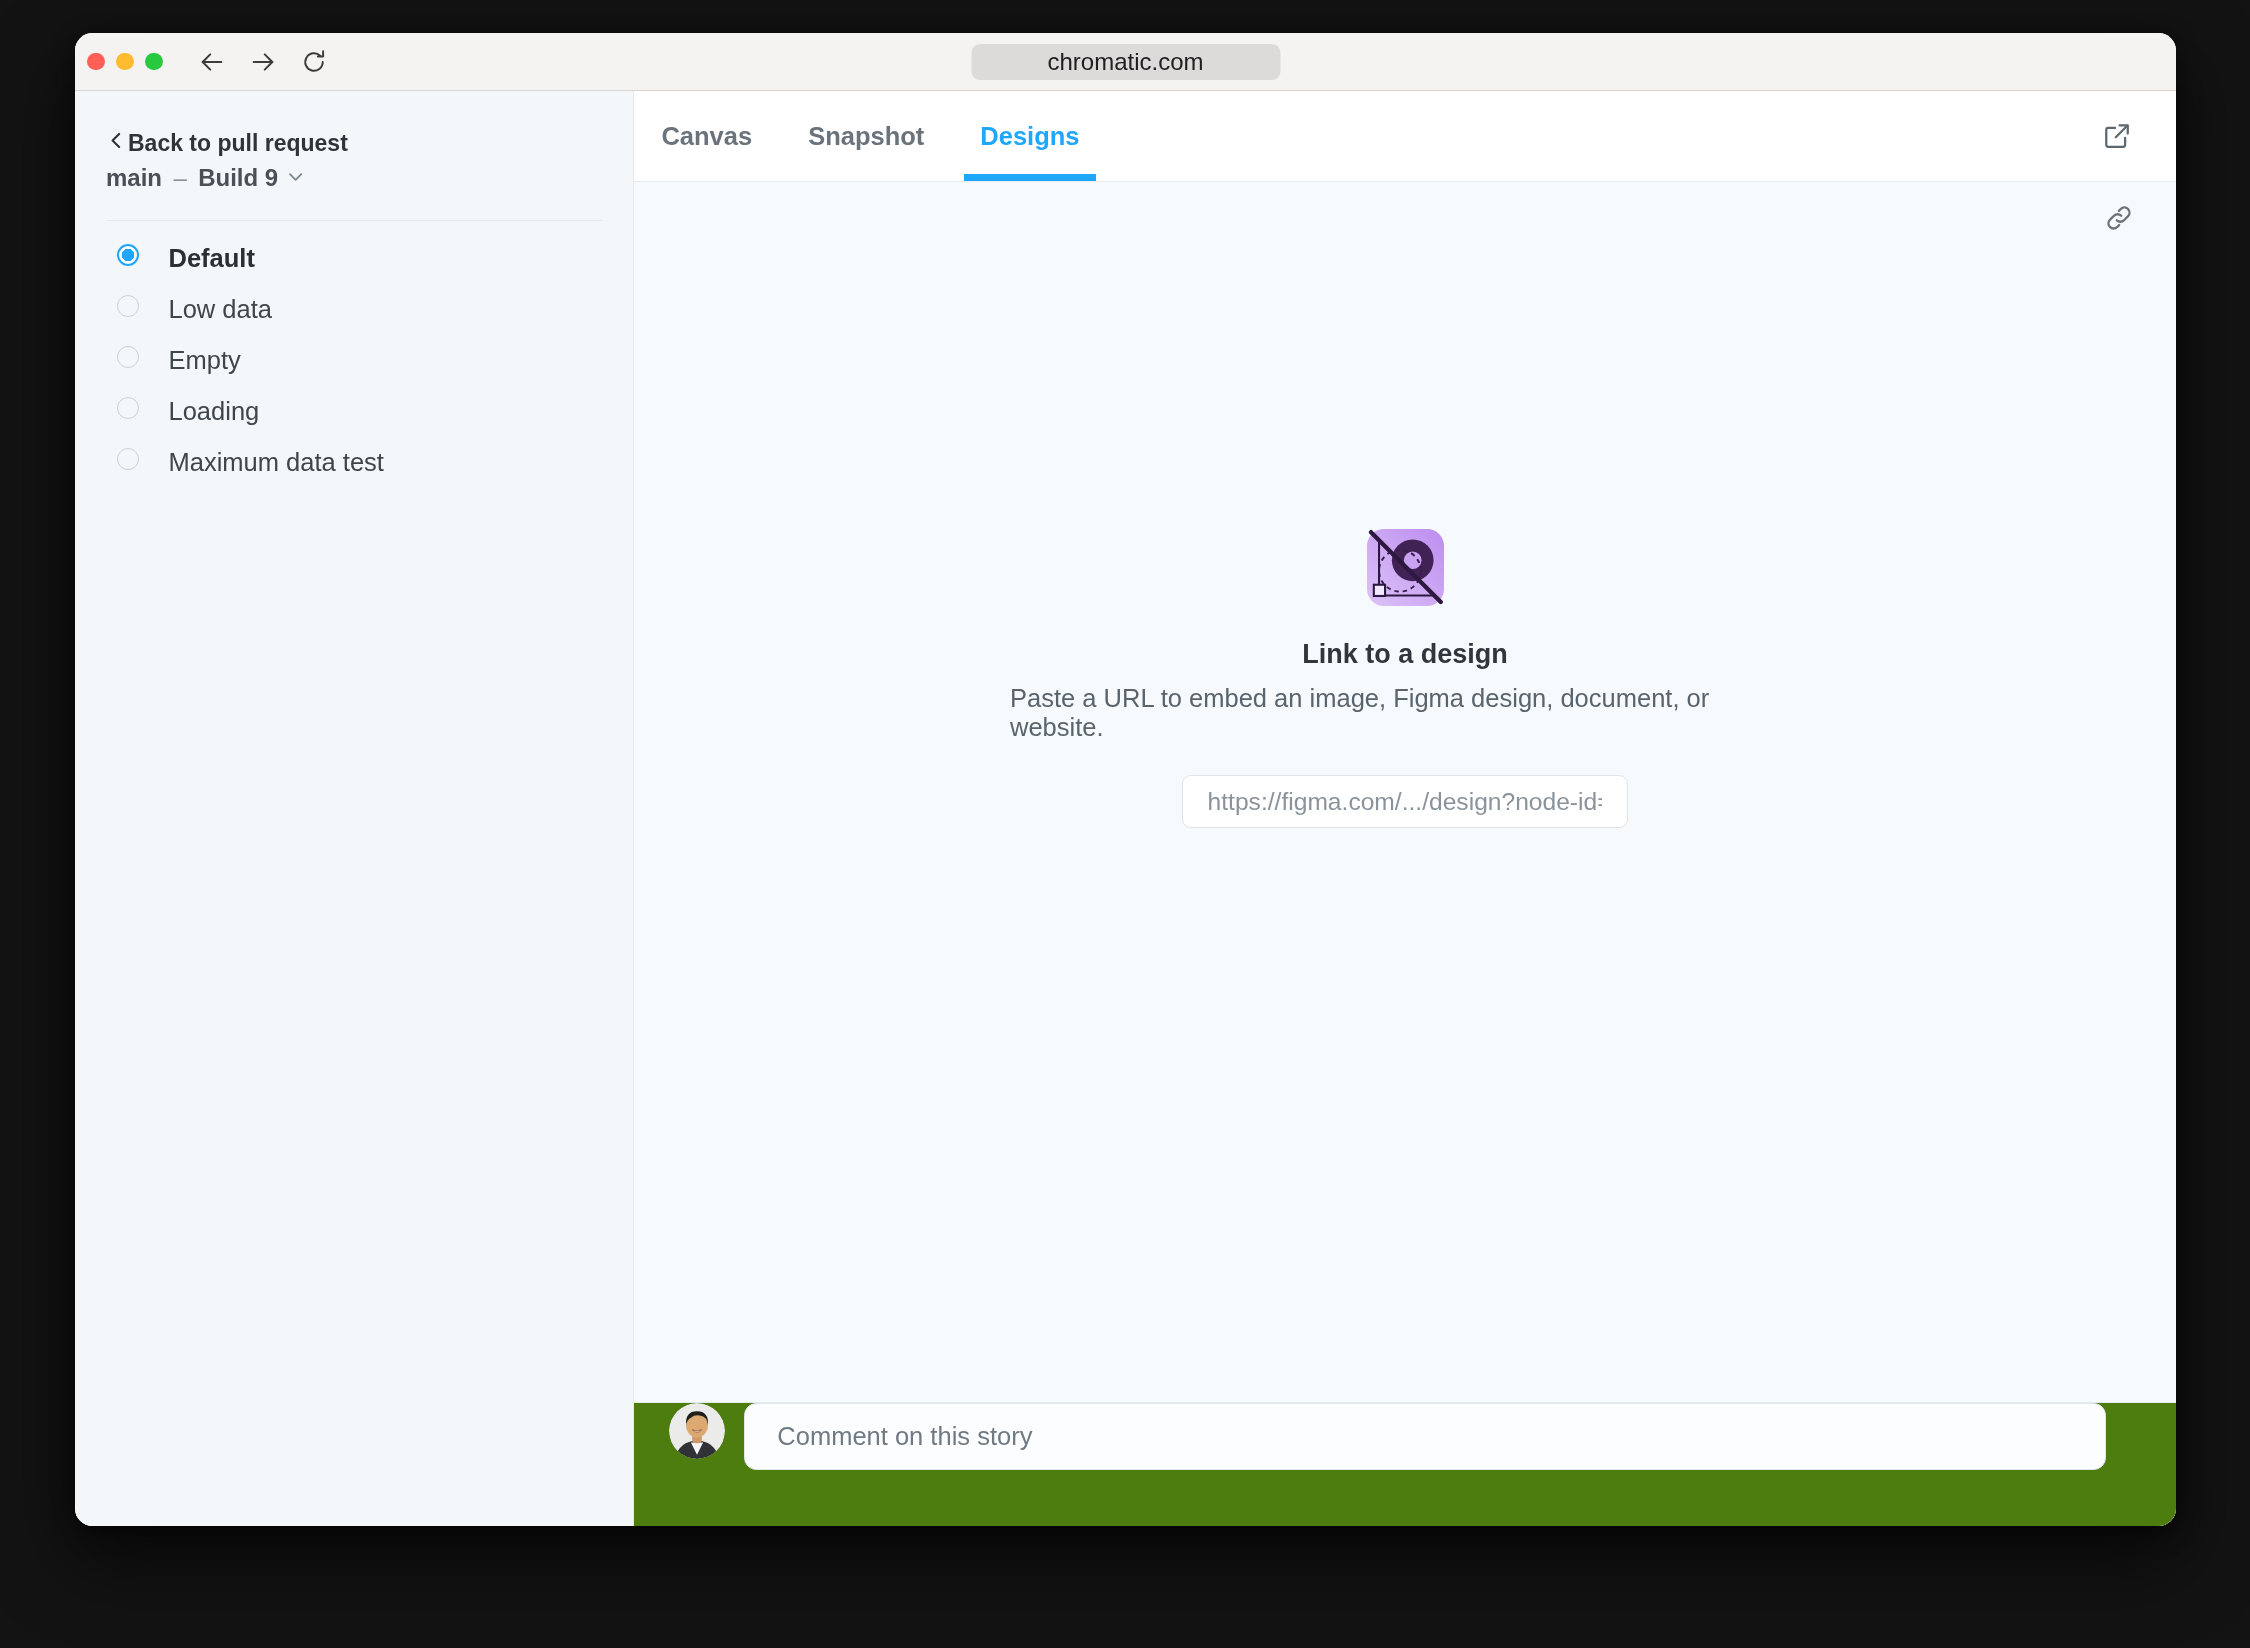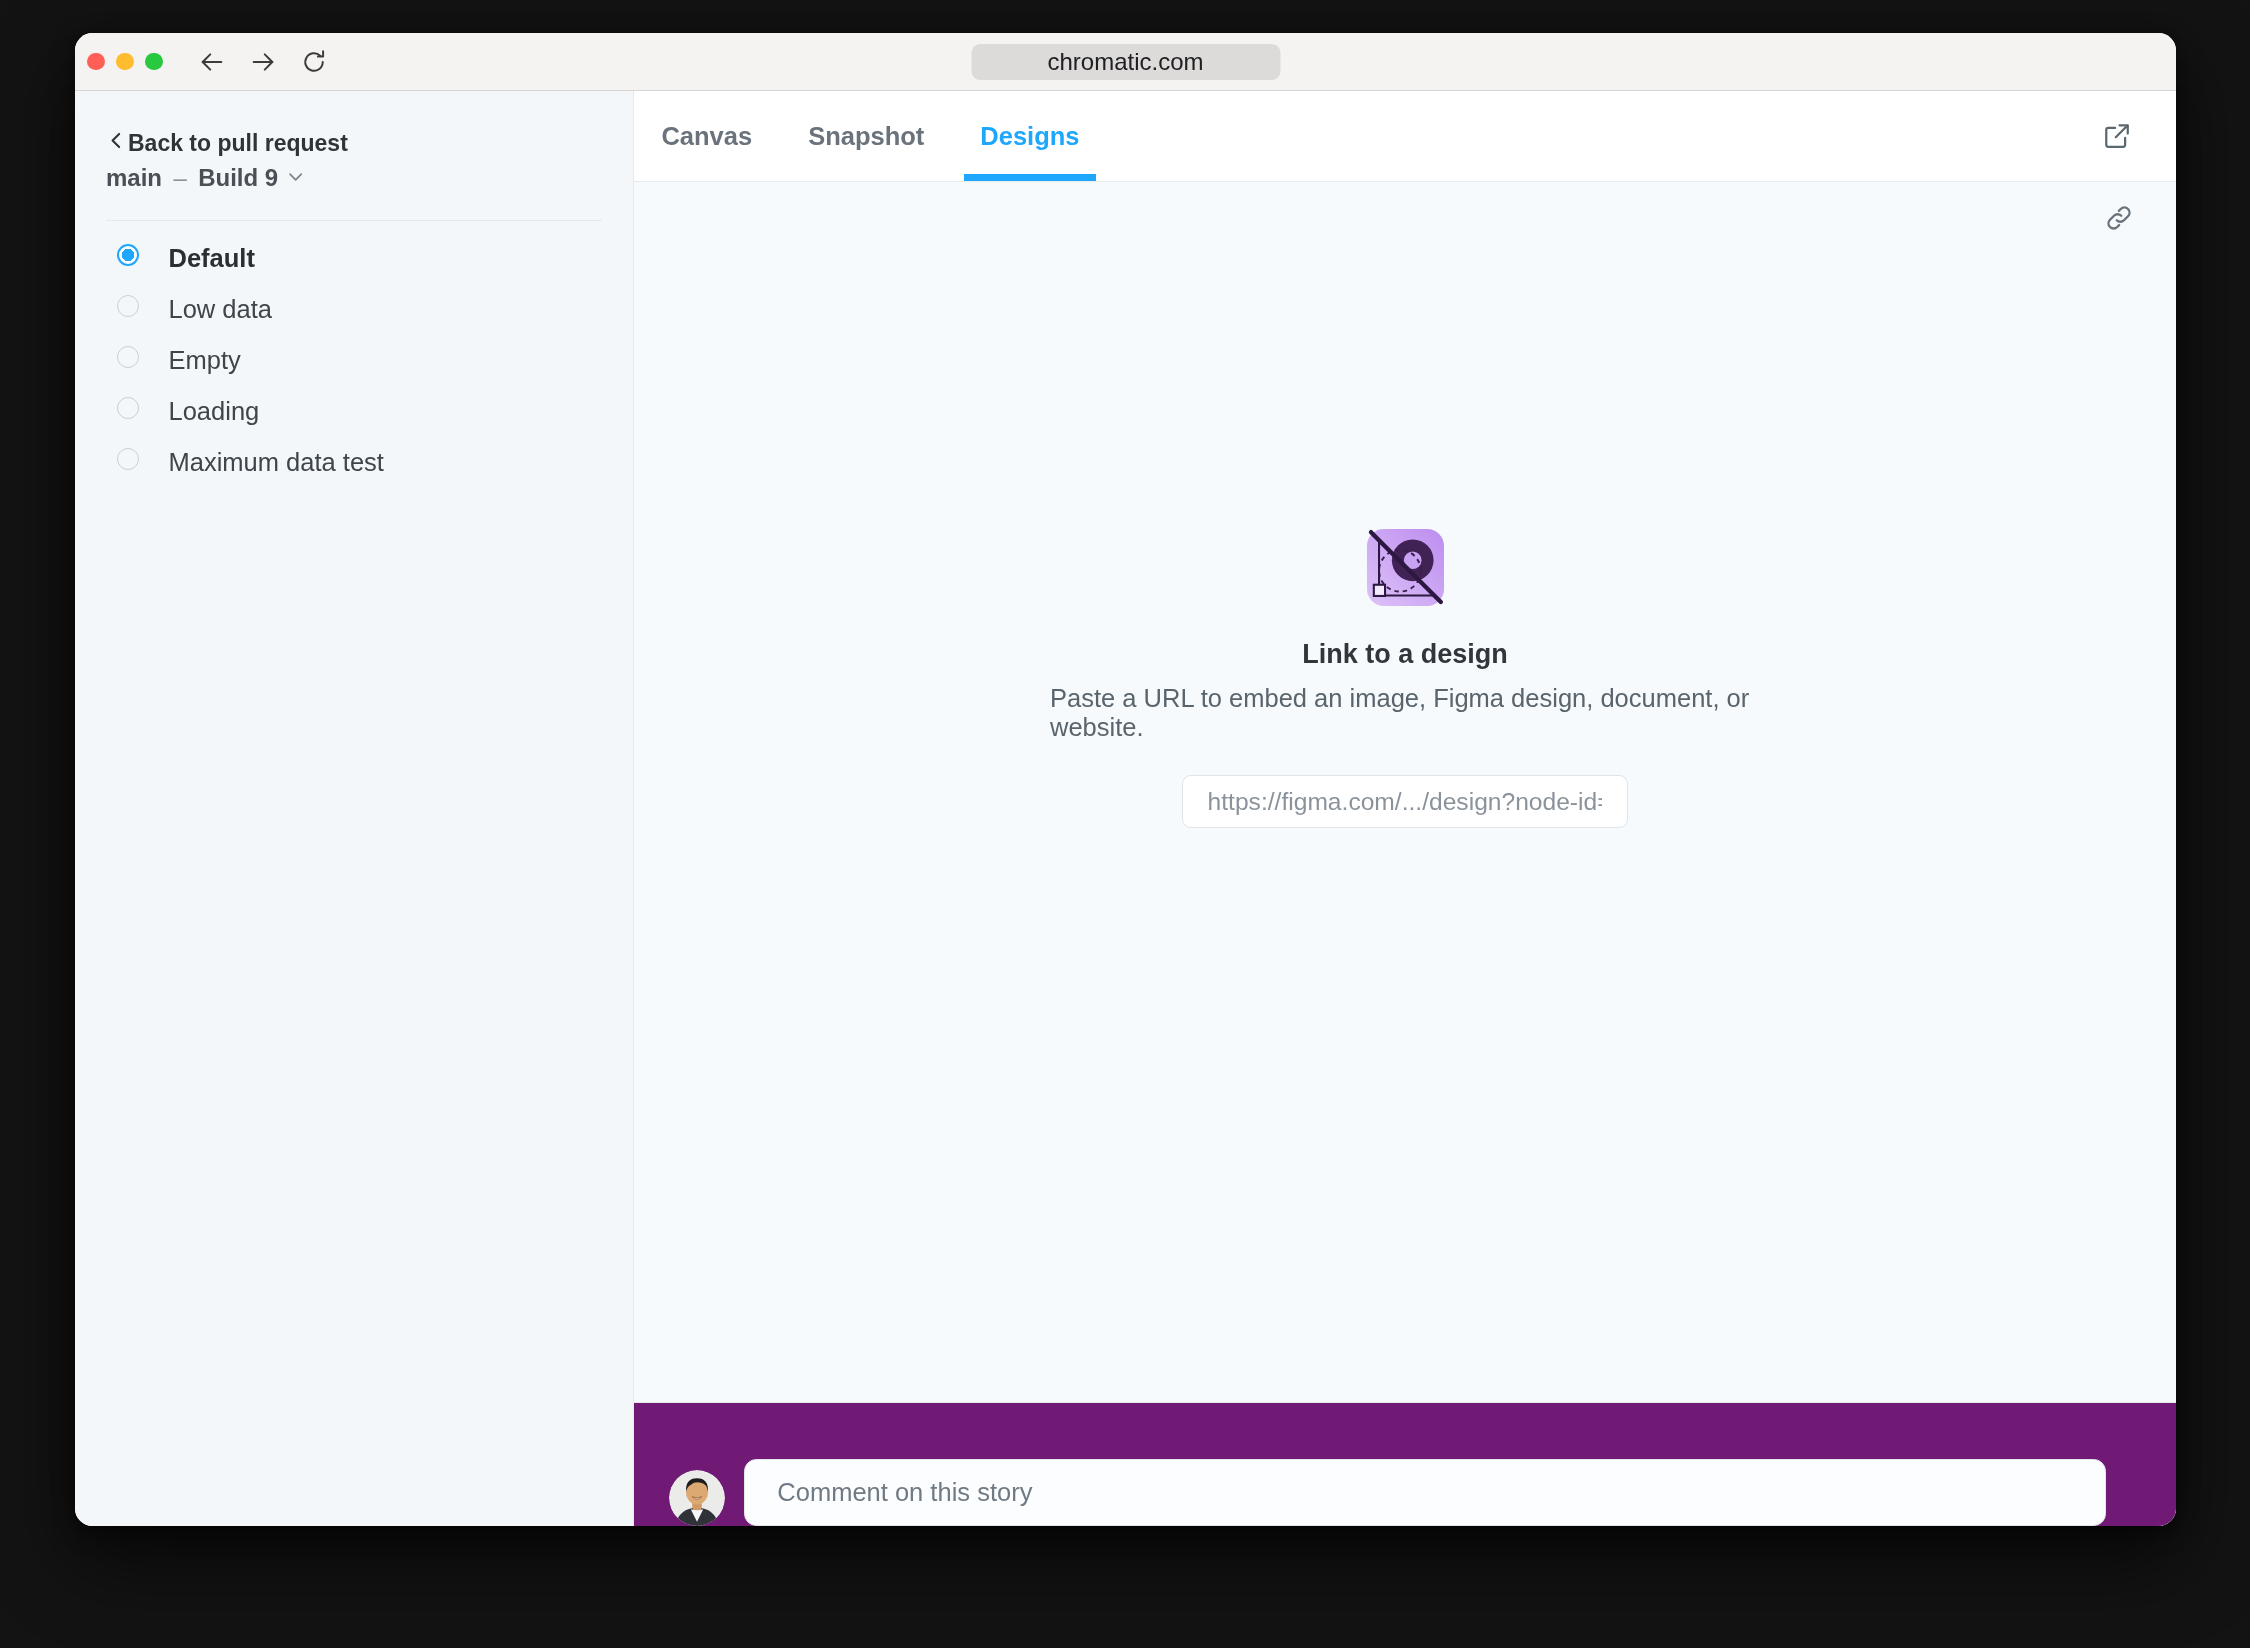--- a/index.html
+++ b/index.html
@@ -134,35 +134,35 @@
   .permalink-btn svg { width:30px; height:30px; display:block; }
 
   .design-empty {
     position:absolute; left:50%; top:347px; transform:translateX(-50%);
     display:flex; flex-direction:column; align-items:center;
     width:790px;
   }
   .design-icon { width:77px; height:77px; }
   .design-icon svg { width:77px; height:77px; display:block; }
   .design-heading { margin-top:33px; font-size:27px; font-weight:bold; color:#30363c;text-align:center; }
-  .design-desc { margin-top:14px; font-size:25.5px; color:#5a646c;margin-left:40px; }
+  .design-desc { margin-top:14px; font-size:25.5px; color:#5a646c; }
   .design-url-input {
     margin-top:33px;
     width:446px; height:53px;
     border:0.9px solid #dfe4e8; border-radius:8.8px;
     background:#fff; padding:0 24.6px;
     font-family:"Liberation Sans", sans-serif;
     font-size:24.6px; color:#3e454b;
   }
   .design-url-input::placeholder { color:#8a939b; opacity:1; }
 
   .comment-bar {
     flex:0 0 124px; height:124px;
-    background:#701a75; border-top:0.9px solid #e5eaee;
-    display:flex; align-items:flex-end;
+    background:#4d7c0f; border-top:0.9px solid #e5eaee;
+    display:flex; align-items:flex-start;
     padding:0 70px 0 35px;
   }
   .avatar { width:56px; height:56px; border-radius:50%; overflow:hidden; flex:0 0 56px; }
   .avatar svg { width:56px; height:56px; display:block; }
   .comment-input {
     flex:1; height:67px; margin-left:19.3px;
     border:0.9px solid #e1e7eb; border-radius:12.3px;
     background:#fcfdff; padding:0 32px;
     font-family:"Liberation Sans", sans-serif;
     font-size:25.5px; color:#3e454b;

